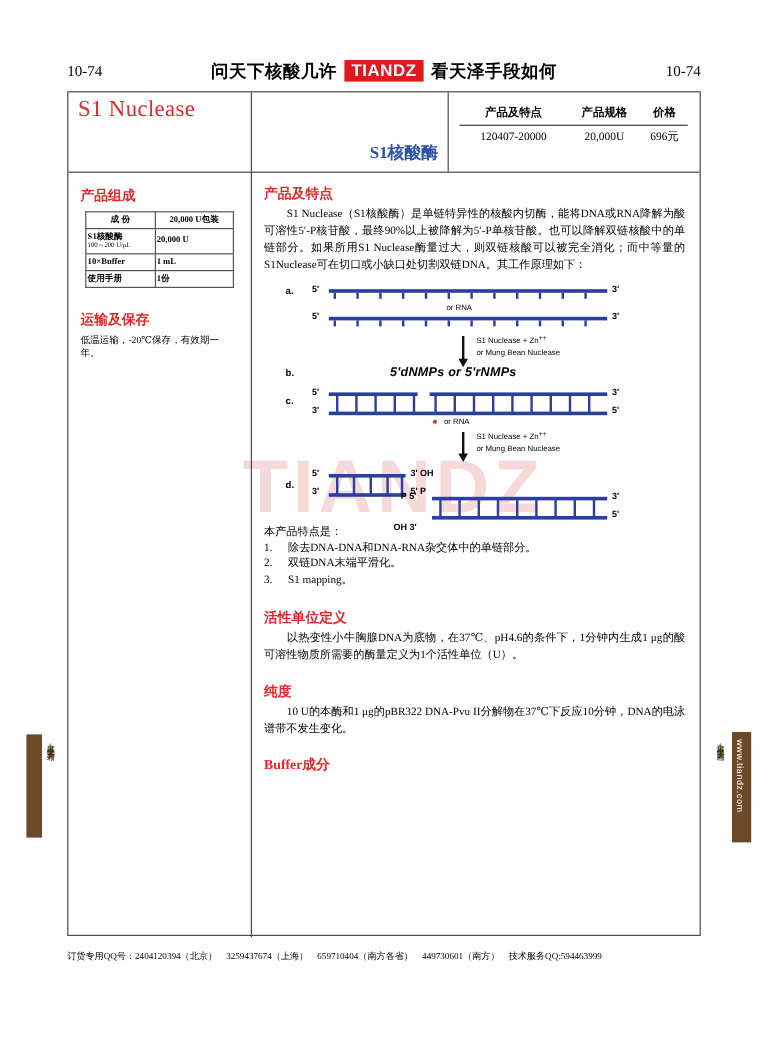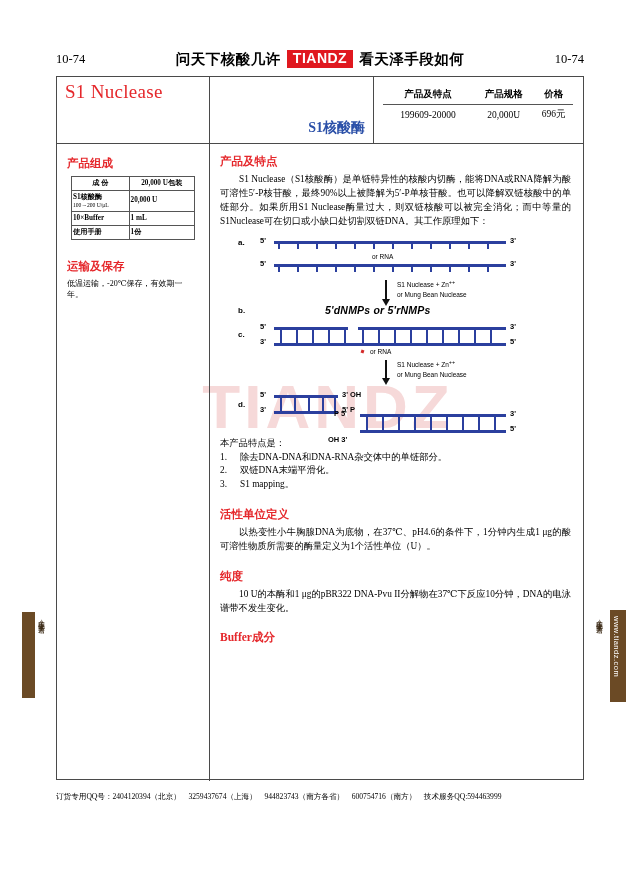--- a/index.html
+++ b/index.html
@@ -415,21 +415,21 @@
     <table class="price-table">
       <thead>
         <tr>
           <th>产品及特点</th>
           <th>产品规格</th>
           <th>价格</th>
         </tr>
       </thead>
       <tbody>
         <tr>
-          <td>199609-20000</td>
+          <td>120407-20000</td>
           <td>20,000U</td>
           <td>696元</td>
         </tr>
       </tbody>
     </table>
 
     <div class="lcol">
       <div class="blk1 sec-head-red">产品组成</div>
 
       <table class="comp-table">
@@ -624,16 +624,16 @@
   </div>
 
   <div class="side-tab side-left"></div>
   <div class="side-vtext side-vtext-left">十分子生物学工具箱</div>
 
   <div class="side-tab side-right"></div>
   <div class="side-url">www.tiandz.com</div>
   <div class="side-vtext side-vtext-right">十分子生物学工具箱</div>
 
   <div class="footer">
-    <div class="footer-line">订货专用QQ号：2404120394（北京）　3259437674（上海）　944823743（南方各省）　600754716（南方）　技术服务QQ:594463999</div>
+    <div class="footer-line">订货专用QQ号：2404120394（北京）　3259437674（上海）　659710404（南方各省）　449730601（南方）　技术服务QQ:594463999</div>
   </div>
 
 </div>
 
 </body></html>

